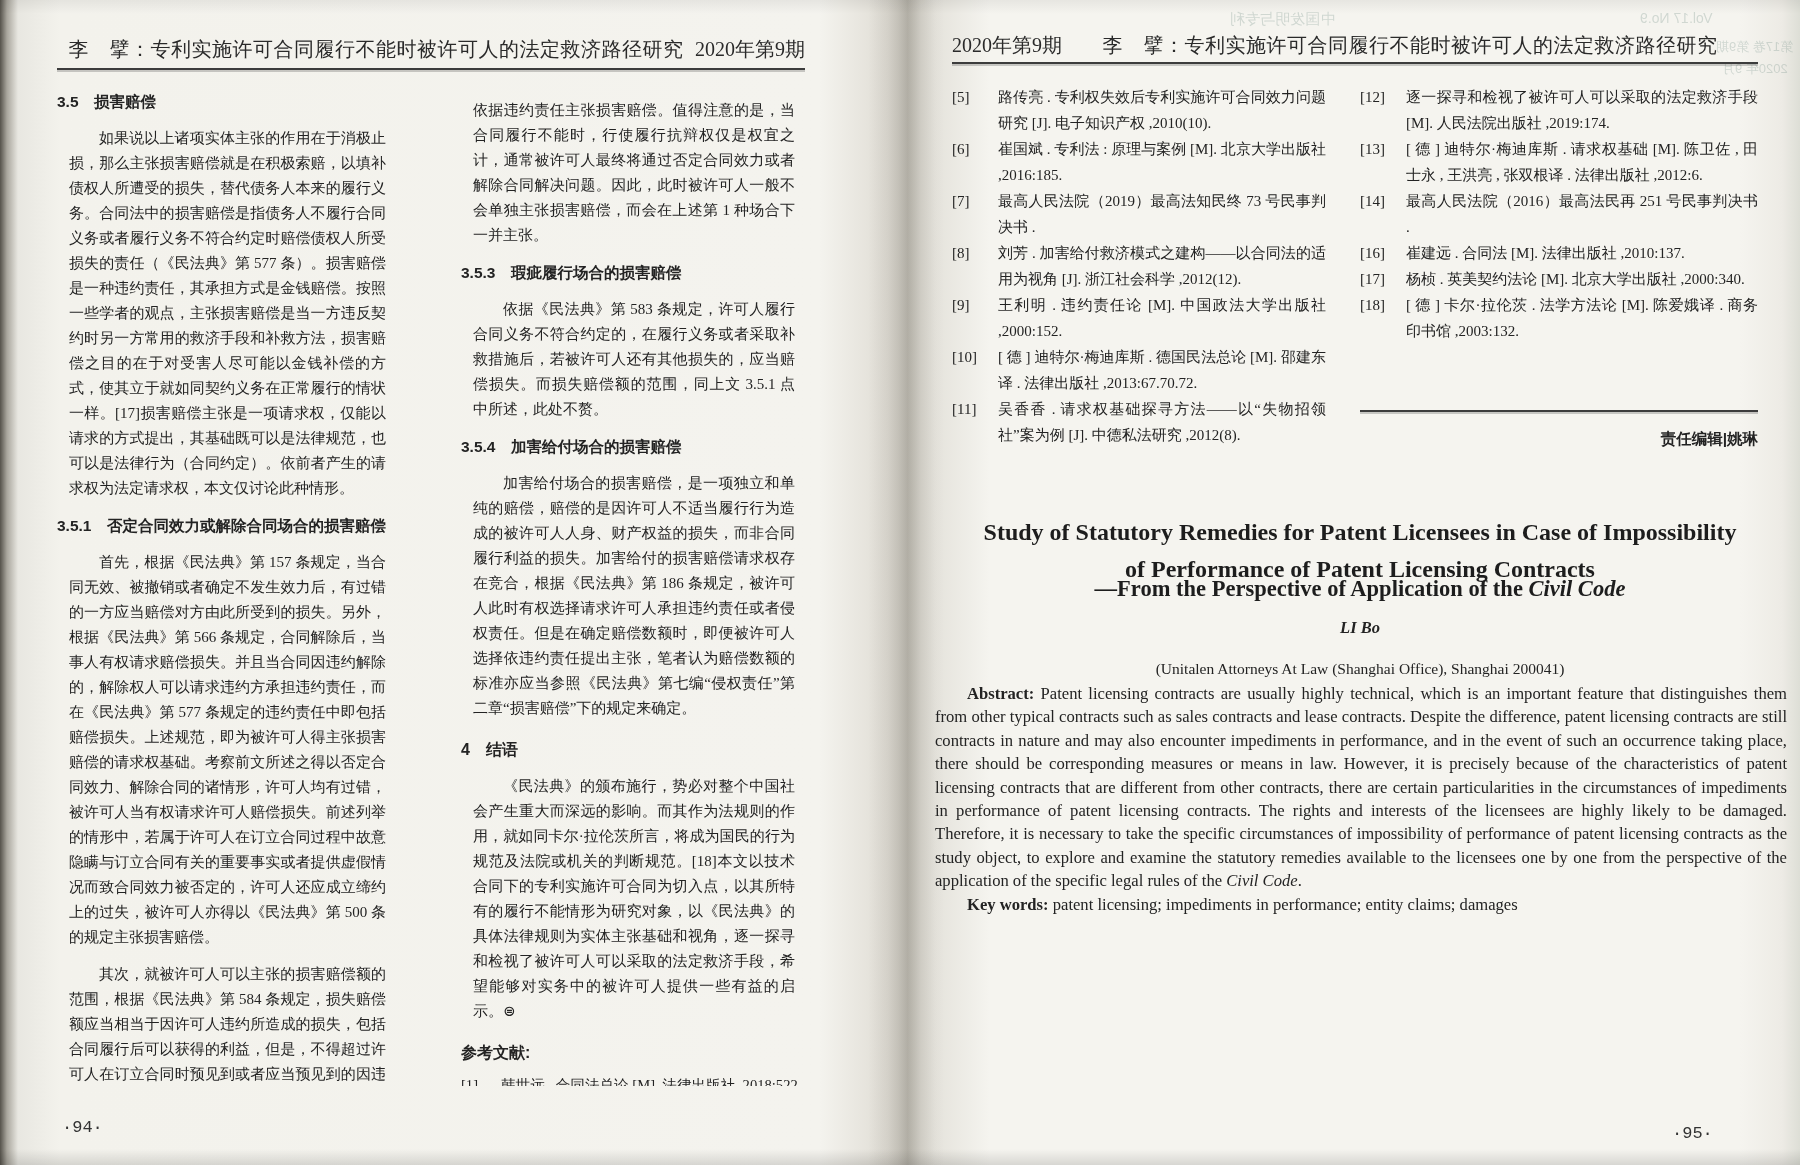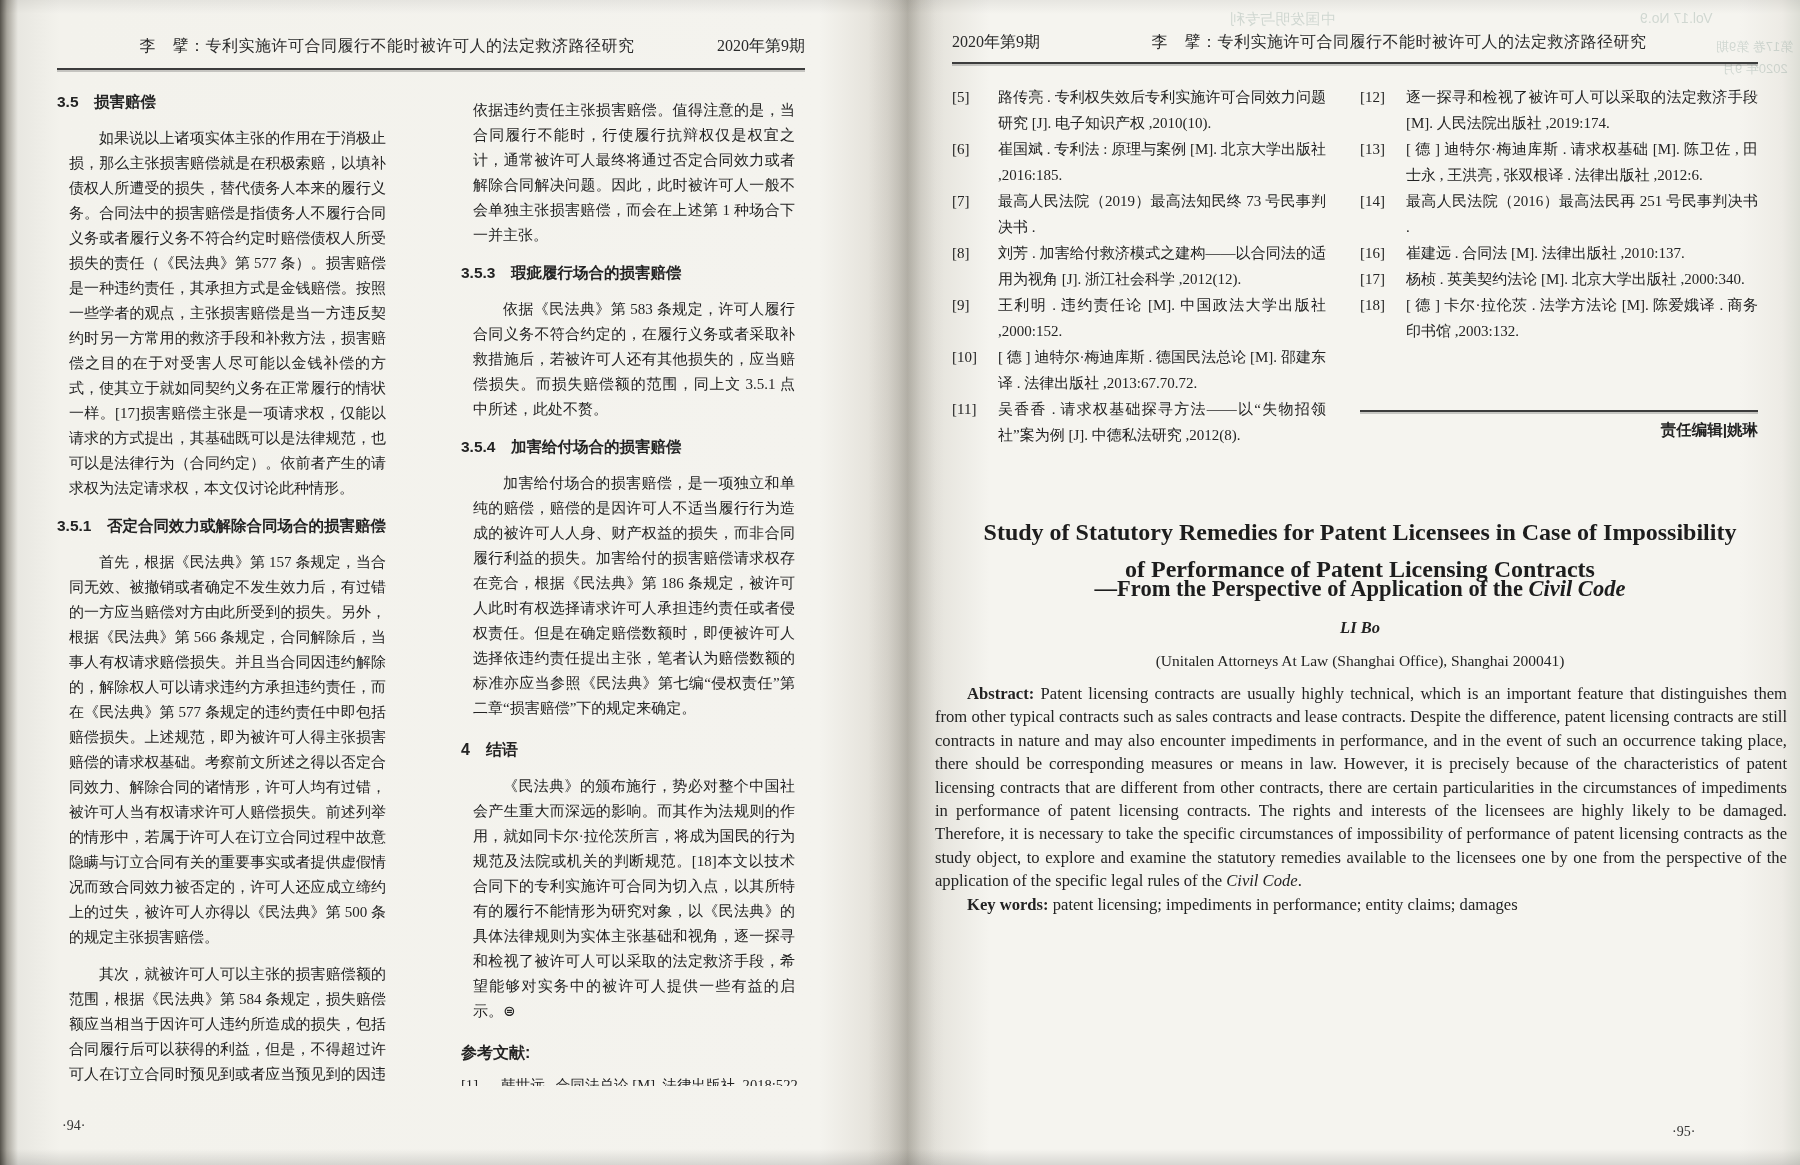--- a/index.html
+++ b/index.html
@@ -10,21 +10,21 @@
       linear-gradient(180deg, rgba(0,0,0,0.06) 0px, rgba(0,0,0,0) 14px),
       linear-gradient(0deg, rgba(0,0,0,0.12) 0px, rgba(0,0,0,0) 16px),
       linear-gradient(90deg,
         #55524b 0px,#a9a69d 7px,#e8e7e1 18px,#f3f2ec 60px,
         #f4f3ee 820px,#e0ddd5 888px,#ccc9c0 908px,#e5e3dc 935px,
         #f5f4ef 990px,#f5f4ef 1740px,#edebe5 1782px,#ddded6 1800px);
   }
   .spine{position:absolute;left:868px;top:0;width:76px;height:100%;
     background:linear-gradient(90deg,rgba(40,35,25,0) 0%,rgba(40,35,25,0.10) 40%,rgba(40,35,25,0.16) 52%,rgba(40,35,25,0.05) 70%,rgba(40,35,25,0) 100%);}
   
-  .hdr{position:absolute;display:flex;align-items:flex-start;font-size:16px;color:#2a2a2a;}
+  .hdr{position:absolute;display:flex;align-items:flex-start;font-size:20px;color:#2a2a2a;}
   .hdr .t{flex:1;text-align:center;letter-spacing:0.5px;}
   .hdr .i{white-space:nowrap;}
   .rule{position:absolute;height:2px;background:#3c3c3c;box-shadow:0 2px 0 rgba(60,60,60,0.25);}
   
   .col{position:absolute;overflow:hidden;}
   .zh-p{margin:12px;font-size:15px;line-height:25px;text-align:justify;text-indent:2em;}
   .zh-p.noind{text-indent:0;}
   .zh-h{margin:3px 0 2px 0;font-size:15.5px;line-height:25px;font-weight:bold;
         font-family:"Liberation Sans","DejaVu Sans",sans-serif;}
   .zh-h.big{font-size:16px;margin-top:16px;margin-bottom:8px;}
@@ -33,24 +33,24 @@
   .ref .no{flex:none;width:40px;}
   .ref .tx{flex:1;}
   .rp .ref{font-size:15px;line-height:26px;}
   .rp .ref .no{width:46px;}
   .editor{position:absolute;font-size:15.5px;font-weight:bold;text-align:right;
           font-family:"Liberation Sans","DejaVu Sans",sans-serif;}
   
   .en-title{position:absolute;text-align:center;font-weight:bold;font-size:24px;line-height:37px;color:#1d1d1d;margin-top:18px;}
   .en-sub{position:absolute;text-align:center;font-weight:bold;font-size:22.5px;color:#1d1d1d;}
   .en-author{position:absolute;text-align:center;font-size:16.5px;font-weight:bold;font-style:italic;}
-  .en-affil{position:absolute;text-align:center;font-size:15.5px;}
+  .en-affil{position:absolute;text-align:center;font-size:15.5px;margin-top:8px;}
   .en-body{position:absolute;font-size:16.6px;line-height:23.4px;text-align:justify;}
   .en-body p{margin:0;text-indent:32px;}
-  .pageno{position:absolute;font-size:14px;color:#333;font-family:Liberation Serif, serif;}
+  .pageno{position:absolute;font-size:17px;color:#333;font-family:Liberation Mono, monospace;}
   
   .bleed{position:absolute;transform:scaleX(-1);color:#7d978f;opacity:0.30;pointer-events:none;
          font-family:"Liberation Sans","DejaVu Sans",sans-serif;}
 </style>
 </head>
 <body>
 
 <div class="stage">
   <div class="spine"></div>
 
@@ -164,21 +164,21 @@
         <span class="no">[17]</span>
         <span class="tx">杨桢 . 英美契约法论 [M]. 北京大学出版社 ,2000:340.</span>
       </div>
     <div class="ref">
         <span class="no">[18]</span>
         <span class="tx">[ 德 ] 卡尔·拉伦茨 . 法学方法论 [M]. 陈爱娥译 . 商务印书馆 ,2003:132.</span>
       </div>
   </div>
 
   <div class="rule" style="left:1360px;top:410px;width:398px;height:1.5px;"></div>
-  <div class="editor" style="left:1360px;top:420px;width:398px;text-align:right;">责任编辑|姚琳</div>
+  <div class="editor" style="left:1360px;top:429px;width:398px;text-align:right;">责任编辑|姚琳</div>
 
   <div class="en-title" style="left:930px;top:496px;width:860px;">
     <div>Study of Statutory Remedies for Patent Licensees in Case of Impossibility</div>
     <div>of Performance of Patent Licensing Contracts</div>
   </div>
   <div class="en-sub" style="left:930px;top:576px;width:860px;">
     <span>—From the Perspective of Application of the </span><i>Civil Code</i>
   </div>
   <div class="en-author" style="left:930px;top:618px;width:860px;">LI Bo</div>
   <div class="en-affil" style="left:930px;top:652px;width:860px;">(Unitalen Attorneys At Law (Shanghai Office), Shanghai 200041)</div>

